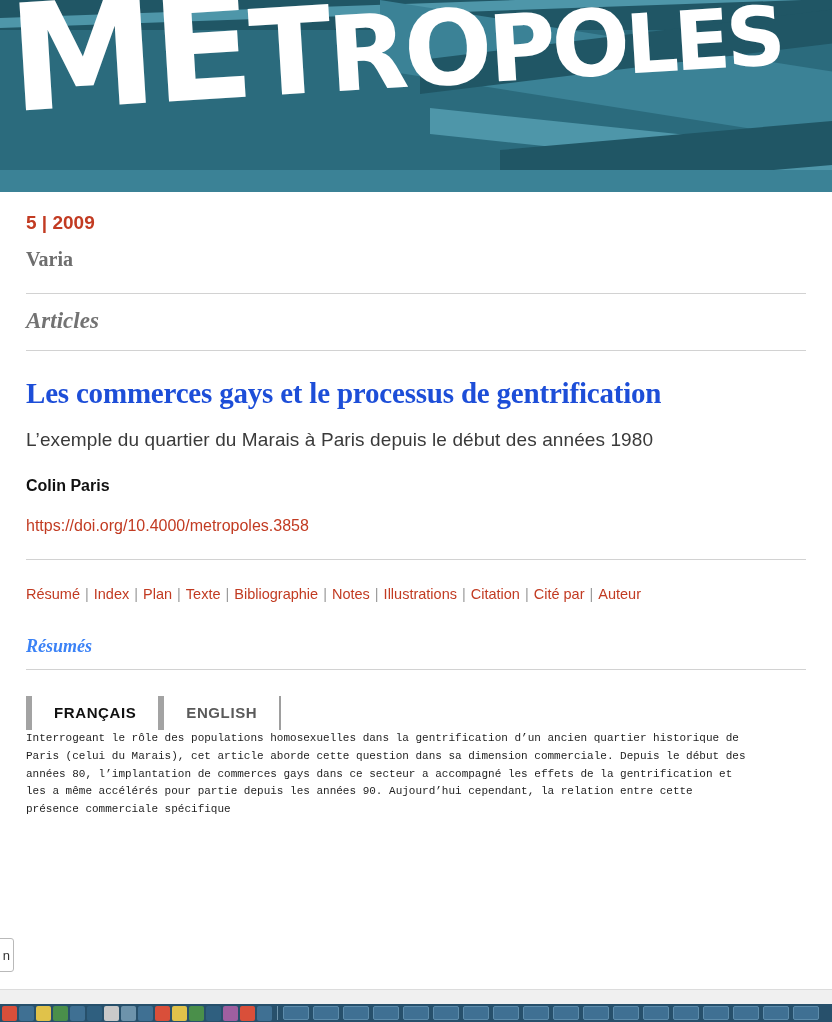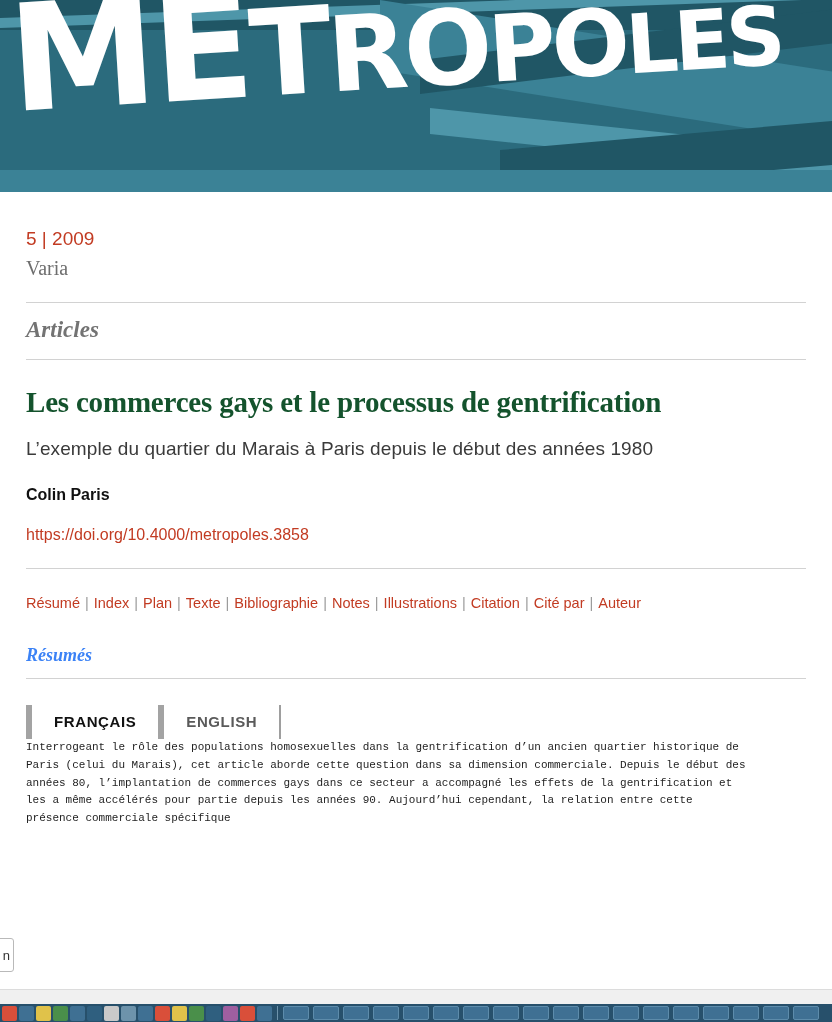--- a/index.html
+++ b/index.html
@@ -53,30 +53,30 @@
   .logo-text .c4 { font-size: 92px; }
   .logo-text .c5 { font-size: 82px; }
 
   
   .page {
     padding: 0 26px;
     width: 832px;
   }
   .issue {
     color: #c23b22;
-    font-weight: 400;
+    font-weight: 700;
     font-size: 19px;
-    margin-top: 36px;
+    margin-top: 20px;
   }
   .issue-sub {
     font-family: "Liberation Serif", serif;
-    font-weight: 400;
+    font-weight: 700;
     color: #6e6e6e;
     font-size: 20px;
-    margin-top: 7px;
+    margin-top: 14px;
   }
   .rule {
     border-top: 1px solid #d2d2d2;
     margin: 22px 0 0 0;
   }
   .section-heading {
     font-family: "Liberation Serif", serif;
     font-style: italic;
     font-weight: 700;
     color: #737373;
@@ -85,21 +85,21 @@
   }
   .rule2 {
     border-top: 1px solid #d2d2d2;
     margin: 0 0 26px 0;
   }
 
   .art-title {
     font-family: "Liberation Serif", serif;
     font-weight: 700;
     font-size: 29px;
-    color: #14532d;
+    color: #1d4ed8;
     line-height: 1.12;
     white-space: nowrap;
     letter-spacing: -0.2px;
   }
   .art-subtitle {
     font-size: 19px;
     color: #3a3a3a;
     margin-top: 9px;
     letter-spacing: 0.1px;
   }

